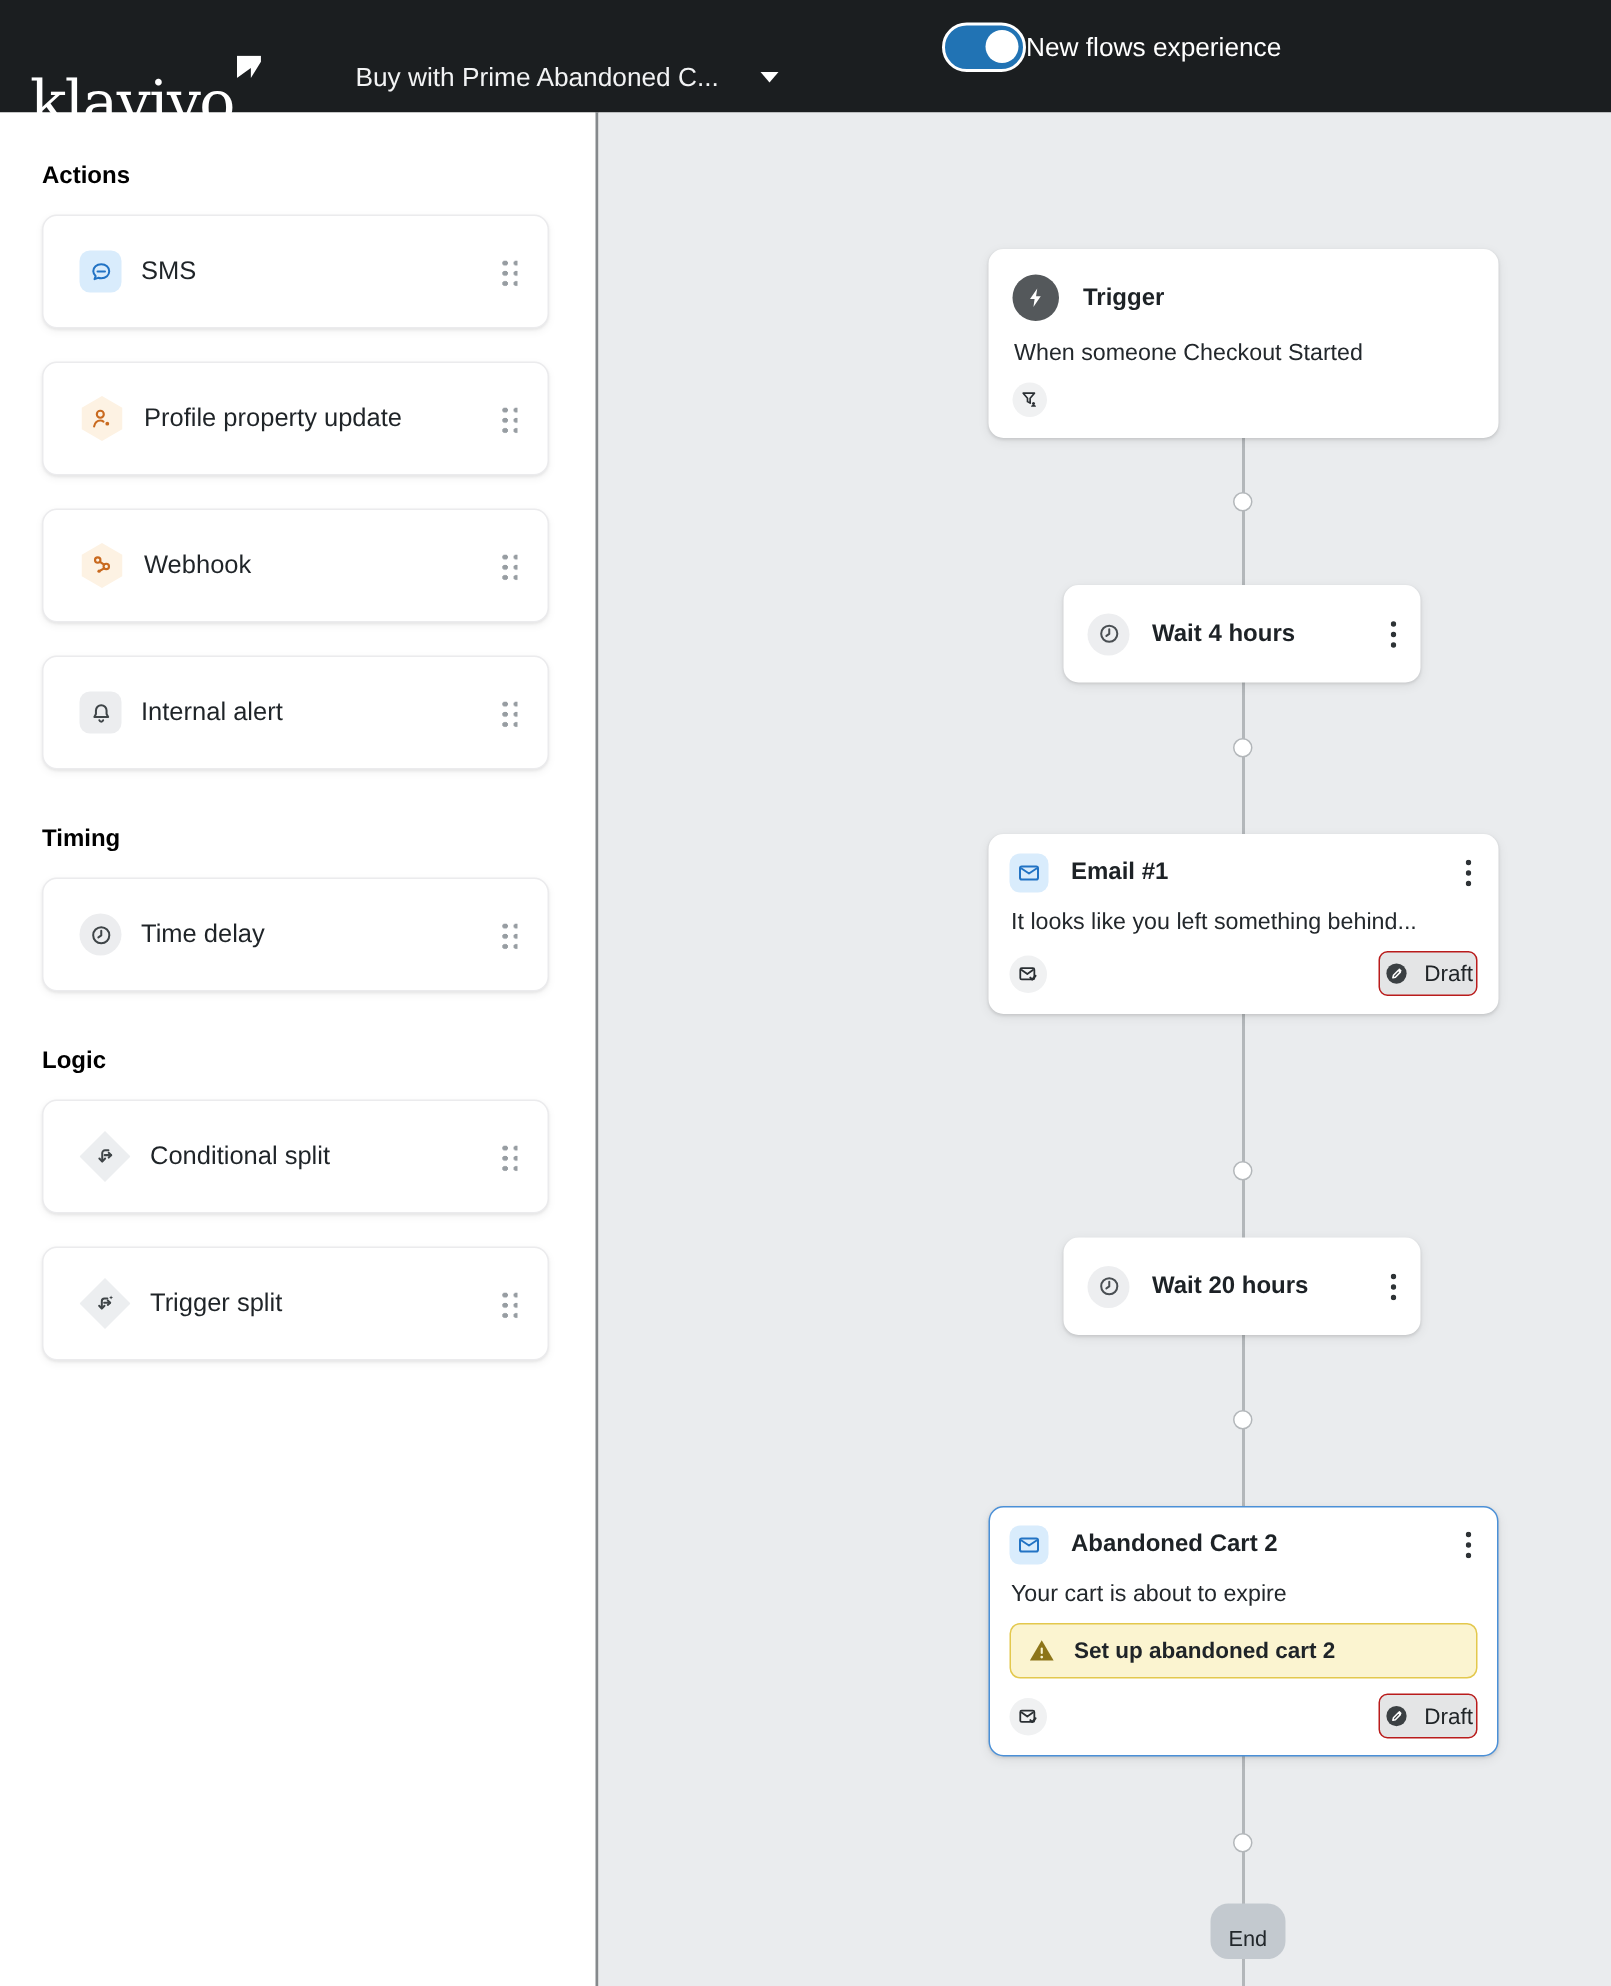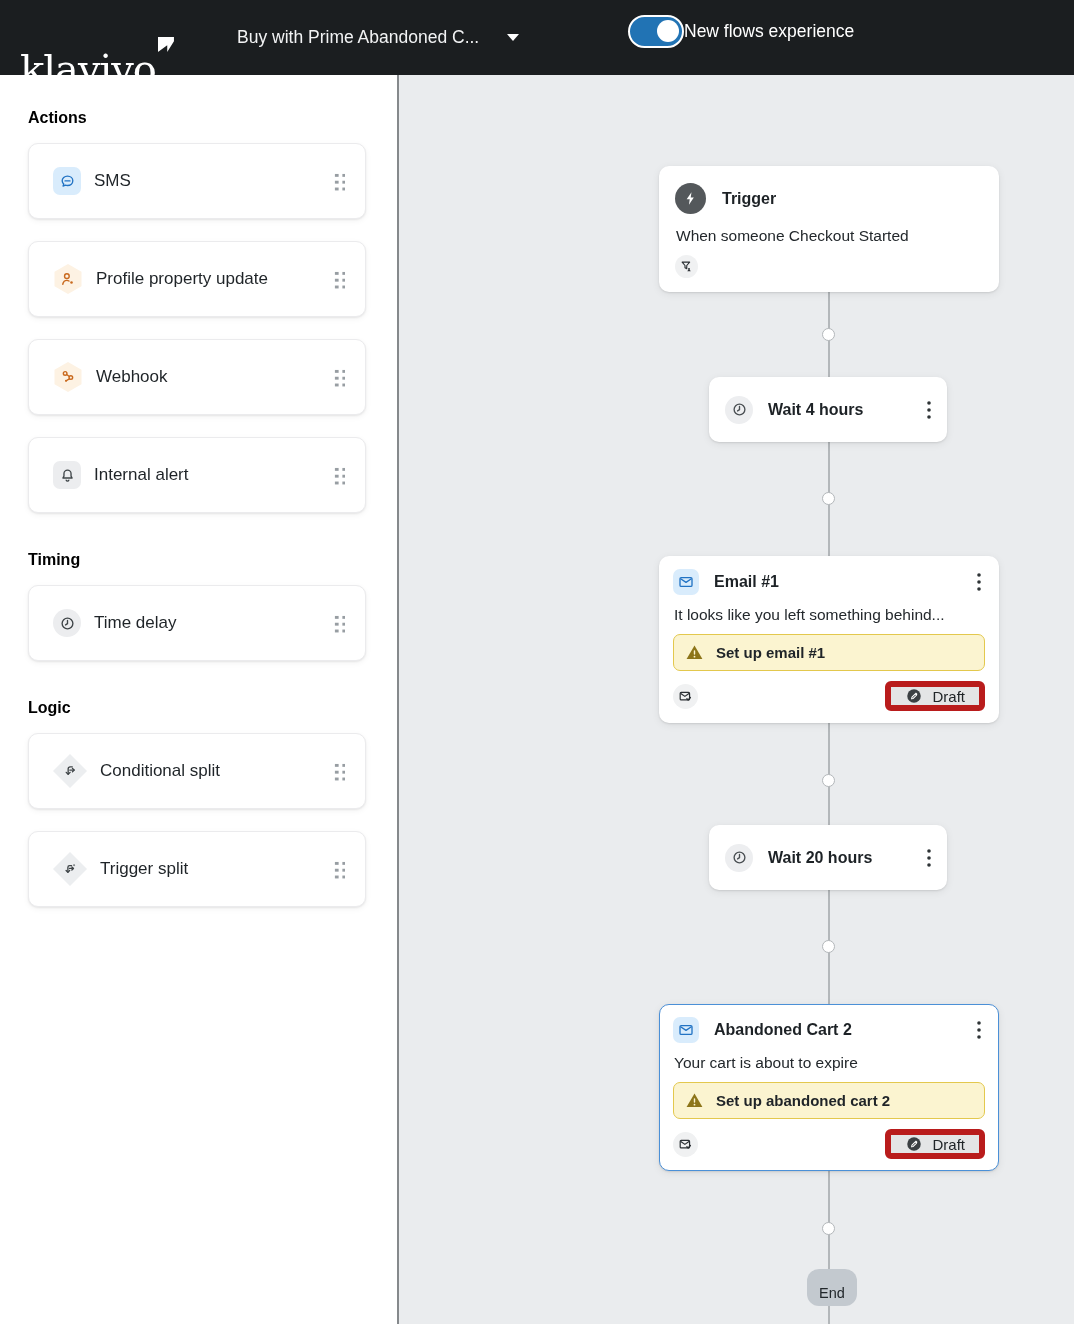--- a/index.html
+++ b/index.html
@@ -6,21 +6,21 @@
   html,body { width:1074px; height:1324px; }
   body { position:relative; overflow:hidden; background:#ffffff;
          font-family:"Liberation Sans","DejaVu Sans",sans-serif; color:#23282c; }
 
   
   .topbar { position:absolute; left:0; top:0; width:1074px; height:75px; background:#1b1e20; }
   .logo { position:absolute; left:20px; top:12px; color:#ffffff;
           font-family:"DejaVu Serif",serif; font-size:40px; line-height:1; letter-spacing:-1px;margin-top:37px; }
   .logo-flag { display:inline-block; width:16px; height:15px; background:#ffffff; margin:-12px 0 0 2px;
                vertical-align:top; clip-path:polygon(0 0,100% 0,100% 28%,58% 100%,58% 55%,0 100%); }
-  .flow-select { position:absolute; left:237px; top:0; height:75px; display:flex; align-items:center; gap:28px;
+  .flow-select { position:absolute; left:237px; top:14px; height:75px; display:flex; align-items:center; gap:28px;
                  color:#f2f3f4; font-size:17.5px; cursor:pointer;text-align:center; }
   .caret-down { width:0; height:0; border-left:6px solid transparent; border-right:6px solid transparent;
                 border-top:7px solid #ffffff; }
   .toggle-group { position:absolute; left:628px; top:0; height:62px; display:flex; align-items:center; gap:0; }
   .toggle { position:relative; width:56px; height:33px; border-radius:17px; background:#2173b4;
             border:2.5px solid #ffffff; cursor:pointer; }
   .toggle-knob { position:absolute; right:3px; top:3px; width:22px; height:22px; border-radius:50%; background:#ffffff; }
   .toggle-label { color:#ffffff; font-size:17.5px; }
 
   
@@ -57,38 +57,38 @@
   .kebab { margin-left:auto; padding:2px 4px; cursor:pointer; display:flex; }
 
   .trigger-node { left:260px; top:91px; width:340px; padding:17px 16px 14px; }
   .trigger-badge { width:31px; height:31px; border-radius:50%; background:#54585b;
                    display:flex; align-items:center; justify-content:center; margin-right:16px; }
   .trigger-desc { font-size:15.5px; color:#23282c; margin:13px 0 10px 1px; }
   .filter-chip { width:23px; height:23px; border-radius:50%; background:#f0f1f2;
                  display:flex; align-items:center; justify-content:center; }
 
   .wait-node { width:238px; height:65px; display:flex; align-items:center; padding:0 12px 0 16px; }
-  .wait-1 { left:310px; top:302px; }
+  .wait-1 { left:310px; top:315px; }
   .wait-2 { left:310px; top:750px; }
   .wait-icon { width:28px; height:28px; border-radius:50%; background:#edeef0;
                display:flex; align-items:center; justify-content:center; margin-right:15px; }
 
   .email-node { left:260px; top:481px; width:340px; padding:13px 14px 12px; }
   .email-node-2 { top:929px; border:1.5px solid #4b90d7; padding:12px 13px 11px; }
   .email-tile { width:26px; height:26px; border-radius:7px; background:#d9ecfc;
                 display:flex; align-items:center; justify-content:center; margin-right:15px; }
   .subject { font-size:15.5px; color:#23282c; margin:11px 0 10px 1px; }
   .warn-box { height:37px; background:#fbf4d0; border:1.5px solid #e3c84d; border-radius:7px;
               display:flex; align-items:center; padding:0 11px; gap:12px; cursor:pointer; }
   .warn-text { font-size:15px; font-weight:700; color:#1f2428; }
   .node-footer { display:flex; align-items:center; justify-content:space-between; margin-top:10px; }
   .status-chip { width:25px; height:25px; border-radius:50%; background:#f0f1f2;
                  display:flex; align-items:center; justify-content:center; }
-  .draft-badge { display:flex; align-items:center; gap:9px; height:30px; padding:0 14px;
-                 background:#e4e5e6; border:6px solid #b91c1c; border-radius:6px; cursor:pointer; }
+  .draft-badge { display:flex; align-items:center; gap:9px; height:30px; padding:0 2px;
+                 background:#e4e5e6; border:1px solid #b91c1c; border-radius:6px; cursor:pointer; }
   .draft-label { font-size:15px; color:#202528; }
 
   .end-pill { position:absolute; left:408px; top:1194px; background:#c3c9cf; color:#22272b;
               font-size:14.5px; padding:16px 12px 5px; border-radius:12px; }
 </style>
 </head>
 <body>
 
 <div class="topbar">
   <div class="logo"><span>klaviyo</span><span class="logo-flag"></span></div>
@@ -257,28 +257,20 @@
       <span class="node-title">Email #1</span>
       <span class="kebab">
         <svg width="4" height="18" viewBox="0 0 4 18">
             <circle cx="2" cy="2" r="1.8" fill="#2e3336"></circle>
             <circle cx="2" cy="9" r="1.8" fill="#2e3336"></circle>
             <circle cx="2" cy="16" r="1.8" fill="#2e3336"></circle>
           </svg>
       </span>
     </div>
     <div class="subject">It looks like you left something behind...</div>
-    <div class="warn-box">
-      <svg width="19" height="19" viewBox="0 0 24 24">
-          <path d="M12 3.2L22 20.3H2z" fill="#8d7519"></path>
-          <rect x="11.1" y="9.2" width="1.8" height="5.6" rx="0.9" fill="#fbf4d0"></rect>
-          <circle cx="12" cy="17.3" r="1.15" fill="#fbf4d0"></circle>
-        </svg>
-      <span class="warn-text">Set up email #1</span>
-    </div>
     <div class="node-footer">
       <span class="status-chip">
         <svg width="15" height="15" viewBox="0 0 24 24" fill="none" stroke="#2a2f33" stroke-width="1.9" stroke-linecap="round" stroke-linejoin="round">
             <rect x="3.5" y="5.5" width="15" height="12" rx="1.6"></rect>
             <path d="M5 7.5l6 4.3 6-4.3"></path>
             <path d="M14.2 15.6l2 2 3.6-4" stroke-width="2.1"></path>
           </svg>
       </span>
       <span class="draft-badge">
         <svg width="18" height="18" viewBox="0 0 24 24">

